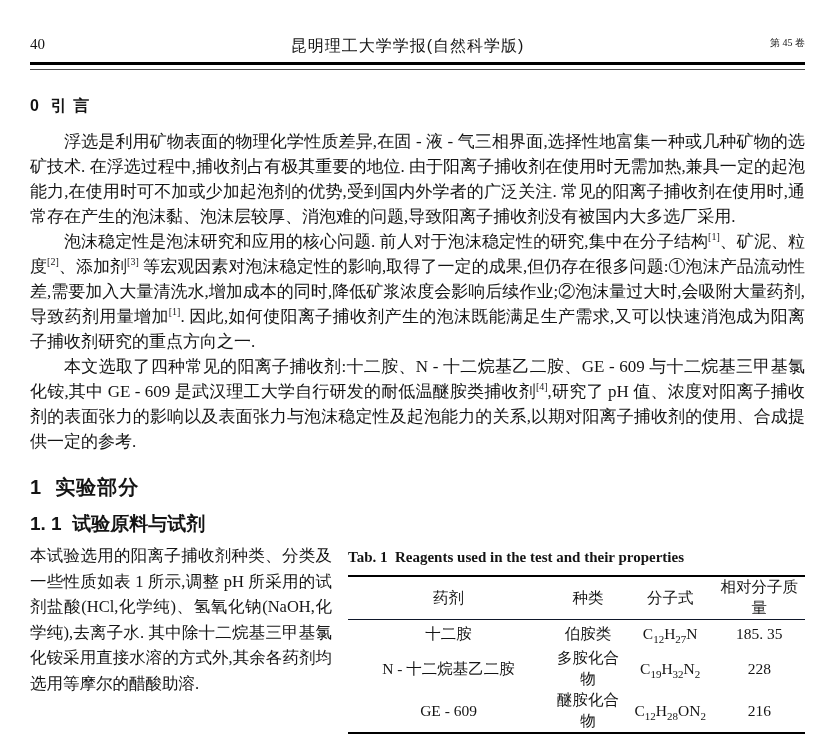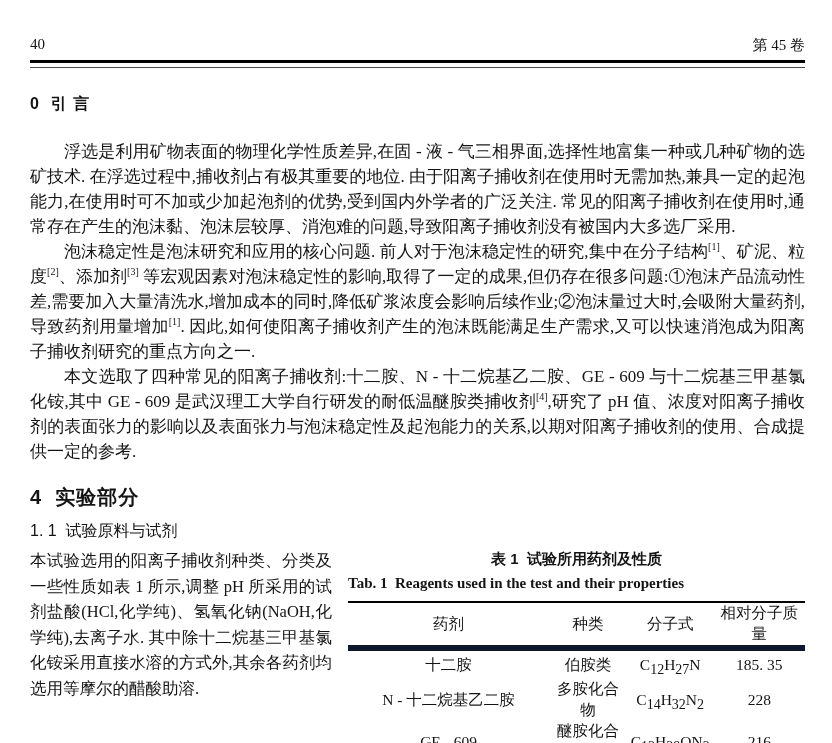--- a/index.html
+++ b/index.html
@@ -8,44 +8,44 @@
     background:#ffffff; color:#141414;
     font-family:"Liberation Serif", serif;
     overflow:hidden;
   }
   .page { padding:36px 27px 0 30px; }
 
   
   .header-row { display:flex; justify-content:space-between; align-items:flex-start; }
   .page-number { font-size:15px; }
   .journal-title { font-family:"Liberation Sans", sans-serif; font-size:16px; letter-spacing:1px; }
-  .volume-label { font-size:15px; }
+  .volume-label { font-size:10px; }
   .rule-thick { height:3px; background:#000; margin-top:5px; }
   .rule-thin  { height:1px; background:#4a4a4a; margin-top:4px; }
 
   
   .h-section-big {
     font-family:"Liberation Sans", sans-serif; font-weight:bold;
     font-size:16px; margin:26px 0 0 0; white-space:pre-wrap; letter-spacing:1px;
   }
   .h-section {
     font-family:"Liberation Sans", sans-serif; font-weight:bold;
     font-size:20px; margin:20px 0 0 0; white-space:pre-wrap; letter-spacing:1px;
   }
   .h-sub {
-    font-family:"Liberation Sans", sans-serif; font-weight:normal;
-    font-size:16px; margin:10px 0 0 0; white-space:pre-wrap;
+    font-family:"Liberation Sans", sans-serif; font-weight:bold;
+    font-size:19px; margin:10px 0 0 0; white-space:pre-wrap;
   }
 
   
   .para {
     font-size:17px; line-height:25px; text-align:justify;
     text-indent:2em; margin:0;
   }
-  .para-first { margin-top:24px; }
+  .para-first { margin-top:12px; }
   sup.ref { font-size:10px; line-height:0; vertical-align:super; }
 
   
   .columns { display:flex; margin-top:6px; }
   .col-left { width:302px; flex:0 0 302px; }
   .left-text { font-size:16.5px; line-height:25.5px; text-align:justify; margin:0; }
   .h-sub-bottom { margin-top:5px; }
   .col-right { flex:1 1 auto; margin-left:16px; padding-top:0; }
 
   
@@ -55,56 +55,56 @@
   }
   .tbl-title-en {
     font-weight:bold; font-size:15px;
     white-space:pre-wrap; margin-top:6px;
   }
   table.reagents {
     width:100%; border-collapse:collapse; margin-top:9px;
     font-size:15.5px;
     border-top:2px solid #000; border-bottom:2px solid #000;
   }
-  table.reagents thead tr { border-bottom:6px solid #0f172a; }
+  table.reagents thead tr { border-bottom:1px solid #0f172a; }
   table.reagents th {
     font-weight:normal; text-align:center; height:27px; padding:0 2px;
   }
   table.reagents td { text-align:center; height:28px; padding:0 2px; }
-  table.reagents sub { font-size:14px; line-height:0;margin-top:46px; }
+  table.reagents sub { font-size:11px; line-height:0;margin-top:46px; }
 </style>
 </head>
 <body>
 
 <div class="page">
 
   <div class="header-row">
     <span class="page-number">40</span>
+    <span class="journal-title">昆明理工大学学报(自然科学版)</span>
     <span class="volume-label">第 45 卷</span>
   </div>
   <div class="rule-thick"></div>
   <div class="rule-thin"></div>
 
   <div class="h-section-big">0  引 言</div>
 
   <p class="para para-first">浮选是利用矿物表面的物理化学性质差异,在固 - 液 - 气三相界面,选择性地富集一种或几种矿物的选矿技术. 在浮选过程中,捕收剂占有极其重要的地位. 由于阳离子捕收剂在使用时无需加热,兼具一定的起泡能力,在使用时可不加或少加起泡剂的优势,受到国内外学者的广泛关注. 常见的阳离子捕收剂在使用时,通常存在产生的泡沫黏、泡沫层较厚、消泡难的问题,导致阳离子捕收剂没有被国内大多选厂采用.</p>
   <p class="para">泡沫稳定性是泡沫研究和应用的核心问题. 前人对于泡沫稳定性的研究,集中在分子结构<sup class="ref">[1]</sup>、矿泥、粒度<sup class="ref">[2]</sup>、添加剂<sup class="ref">[3]</sup> 等宏观因素对泡沫稳定性的影响,取得了一定的成果,但仍存在很多问题:①泡沫产品流动性差,需要加入大量清洗水,增加成本的同时,降低矿浆浓度会影响后续作业;②泡沫量过大时,会吸附大量药剂,导致药剂用量增加<sup class="ref">[1]</sup>. 因此,如何使阳离子捕收剂产生的泡沫既能满足生产需求,又可以快速消泡成为阳离子捕收剂研究的重点方向之一.</p>
   <p class="para">本文选取了四种常见的阳离子捕收剂:十二胺、N - 十二烷基乙二胺、GE - 609 与十二烷基三甲基氯化铵,其中 GE - 609 是武汉理工大学自行研发的耐低温醚胺类捕收剂<sup class="ref">[4]</sup>,研究了 pH 值、浓度对阳离子捕收剂的表面张力的影响以及表面张力与泡沫稳定性及起泡能力的关系,以期对阳离子捕收剂的使用、合成提供一定的参考.</p>
 
-  <div class="h-section">4  实验部分</div>
+  <div class="h-section">1  实验部分</div>
   <div class="h-sub">1. 1  试验原料与试剂</div>
 
   <div class="columns">
 
     <div class="col-left">
       <p class="left-text">本试验选用的阳离子捕收剂种类、分类及一些性质如表 1 所示,调整 pH 所采用的试剂盐酸(HCl,化学纯)、氢氧化钠(NaOH,化学纯),去离子水. 其中除十二烷基三甲基氯化铵采用直接水溶的方式外,其余各药剂均选用等摩尔的醋酸助溶.</p>
     </div>
 
     <div class="col-right">
-      <div class="tbl-title-zh">表 1  试验所用药剂及性质</div>
       <div class="tbl-title-en">Tab. 1  Reagents used in the test and their properties</div>
 
       <table class="reagents">
         <colgroup>
           <col style="width:44%">
             <col style="width:17%">
             <col style="width:19%">
             <col style="width:20%">
         </colgroup>
         <thead>
@@ -118,21 +118,21 @@
         <tbody>
           <tr>
             <td>十二胺</td>
             <td>伯胺类</td>
             <td>C<sub>12</sub>H<sub>27</sub>N</td>
             <td>185. 35</td>
           </tr>
           <tr>
             <td>N - 十二烷基乙二胺</td>
             <td>多胺化合物</td>
-            <td>C<sub>14</sub>H<sub>32</sub>N<sub>2</sub></td>
+            <td>C<sub>19</sub>H<sub>32</sub>N<sub>2</sub></td>
             <td>228</td>
           </tr>
           <tr>
             <td>GE - 609</td>
             <td>醚胺化合物</td>
             <td>C<sub>12</sub>H<sub>28</sub>ON<sub>2</sub></td>
             <td>216</td>
           </tr>
 
         </tbody>

